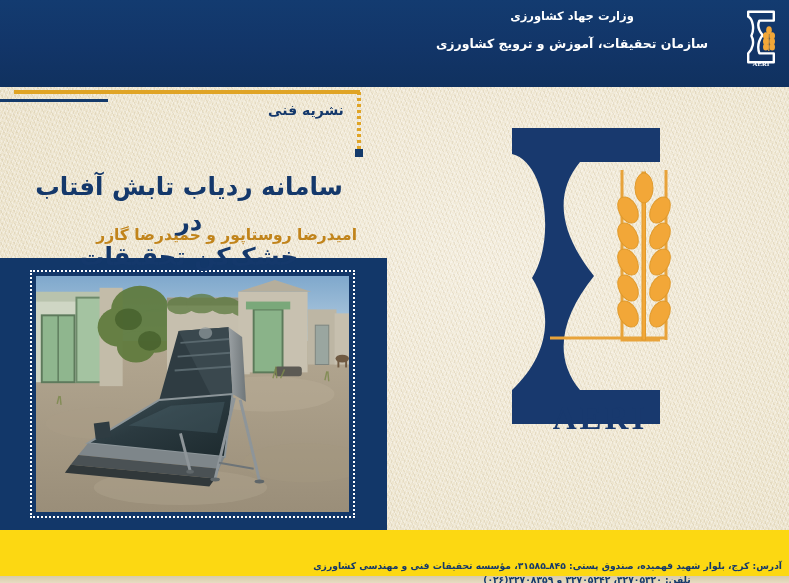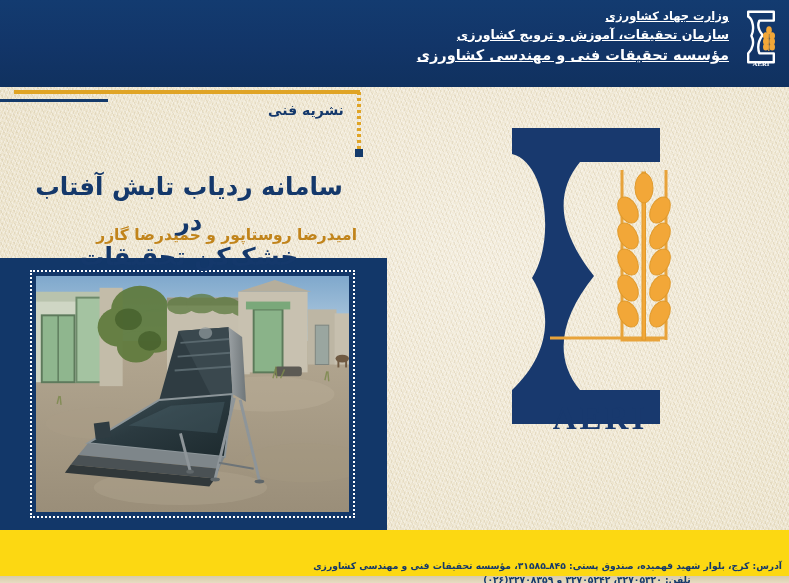--- a/index.html
+++ b/index.html
@@ -31,30 +31,29 @@
   #header-band {
     position: absolute;
     left: 0; top: 0;
     width: 789px; height: 87px;
     background: #123769;
     background-image: linear-gradient(180deg, #133b70 0%, #123568 55%, #10315f 100%);
     z-index: 5;
   }
   #header-text {
     position: absolute;
-    right: 60px; top: 9px;
+    right: 52px; top: 9px;
     width: 330px;
-    text-align: right;
+    text-align: center;
     color: #ffffff;
     direction: rtl;
     line-height: 1.35;
-    text-decoration: underline;
   }
   #header-text .hl1 { font-size: 11.5px; font-weight: 600; letter-spacing: 0.1px;}
-  #header-text .hl2 { font-size: 12.5px; font-weight: 600; margin-top: 2px;}
+  #header-text .hl2 { font-size: 12.5px; font-weight: 600; margin-top: 11px;}
   #header-text .hl3 { font-size: 14.5px; font-weight: 700; margin-top: 3px;}
 
   
   #header-logo {
     position: absolute;
     right: 8px; top: 6px;
     width: 40px; height: 62px;
   }
 
   
@@ -219,21 +218,20 @@
 </style>
 </head>
 <body>
 
 <div id="cover">
 
   <div id="header-band">
     <div id="header-text">
       <div class="hl1">وزارت جهاد کشاورزی</div>
       <div class="hl2">سازمان تحقیقات، آموزش و ترویج کشاورزی</div>
-      <div class="hl3">مؤسسه تحقیقات فنی و مهندسی کشاورزی</div>
     </div>
 
     <svg id="header-logo" viewBox="0 0 100 150">
       <path d="M18 12 H82 V34 H46 C40 46 44 58 54 70 C44 84 40 100 46 116 H82 V138 H18 V116
                C30 104 34 86 26 72 C34 56 30 30 18 24 Z" fill="none" stroke="#ffffff" stroke-width="6" stroke-linejoin="round"></path>
       <g fill="#f2a738">
         <ellipse cx="70" cy="58" rx="7" ry="10"></ellipse>
         <ellipse cx="62" cy="72" rx="7" ry="9"></ellipse>
         <ellipse cx="78" cy="72" rx="7" ry="9"></ellipse>
         <ellipse cx="62" cy="86" rx="7" ry="9"></ellipse>

